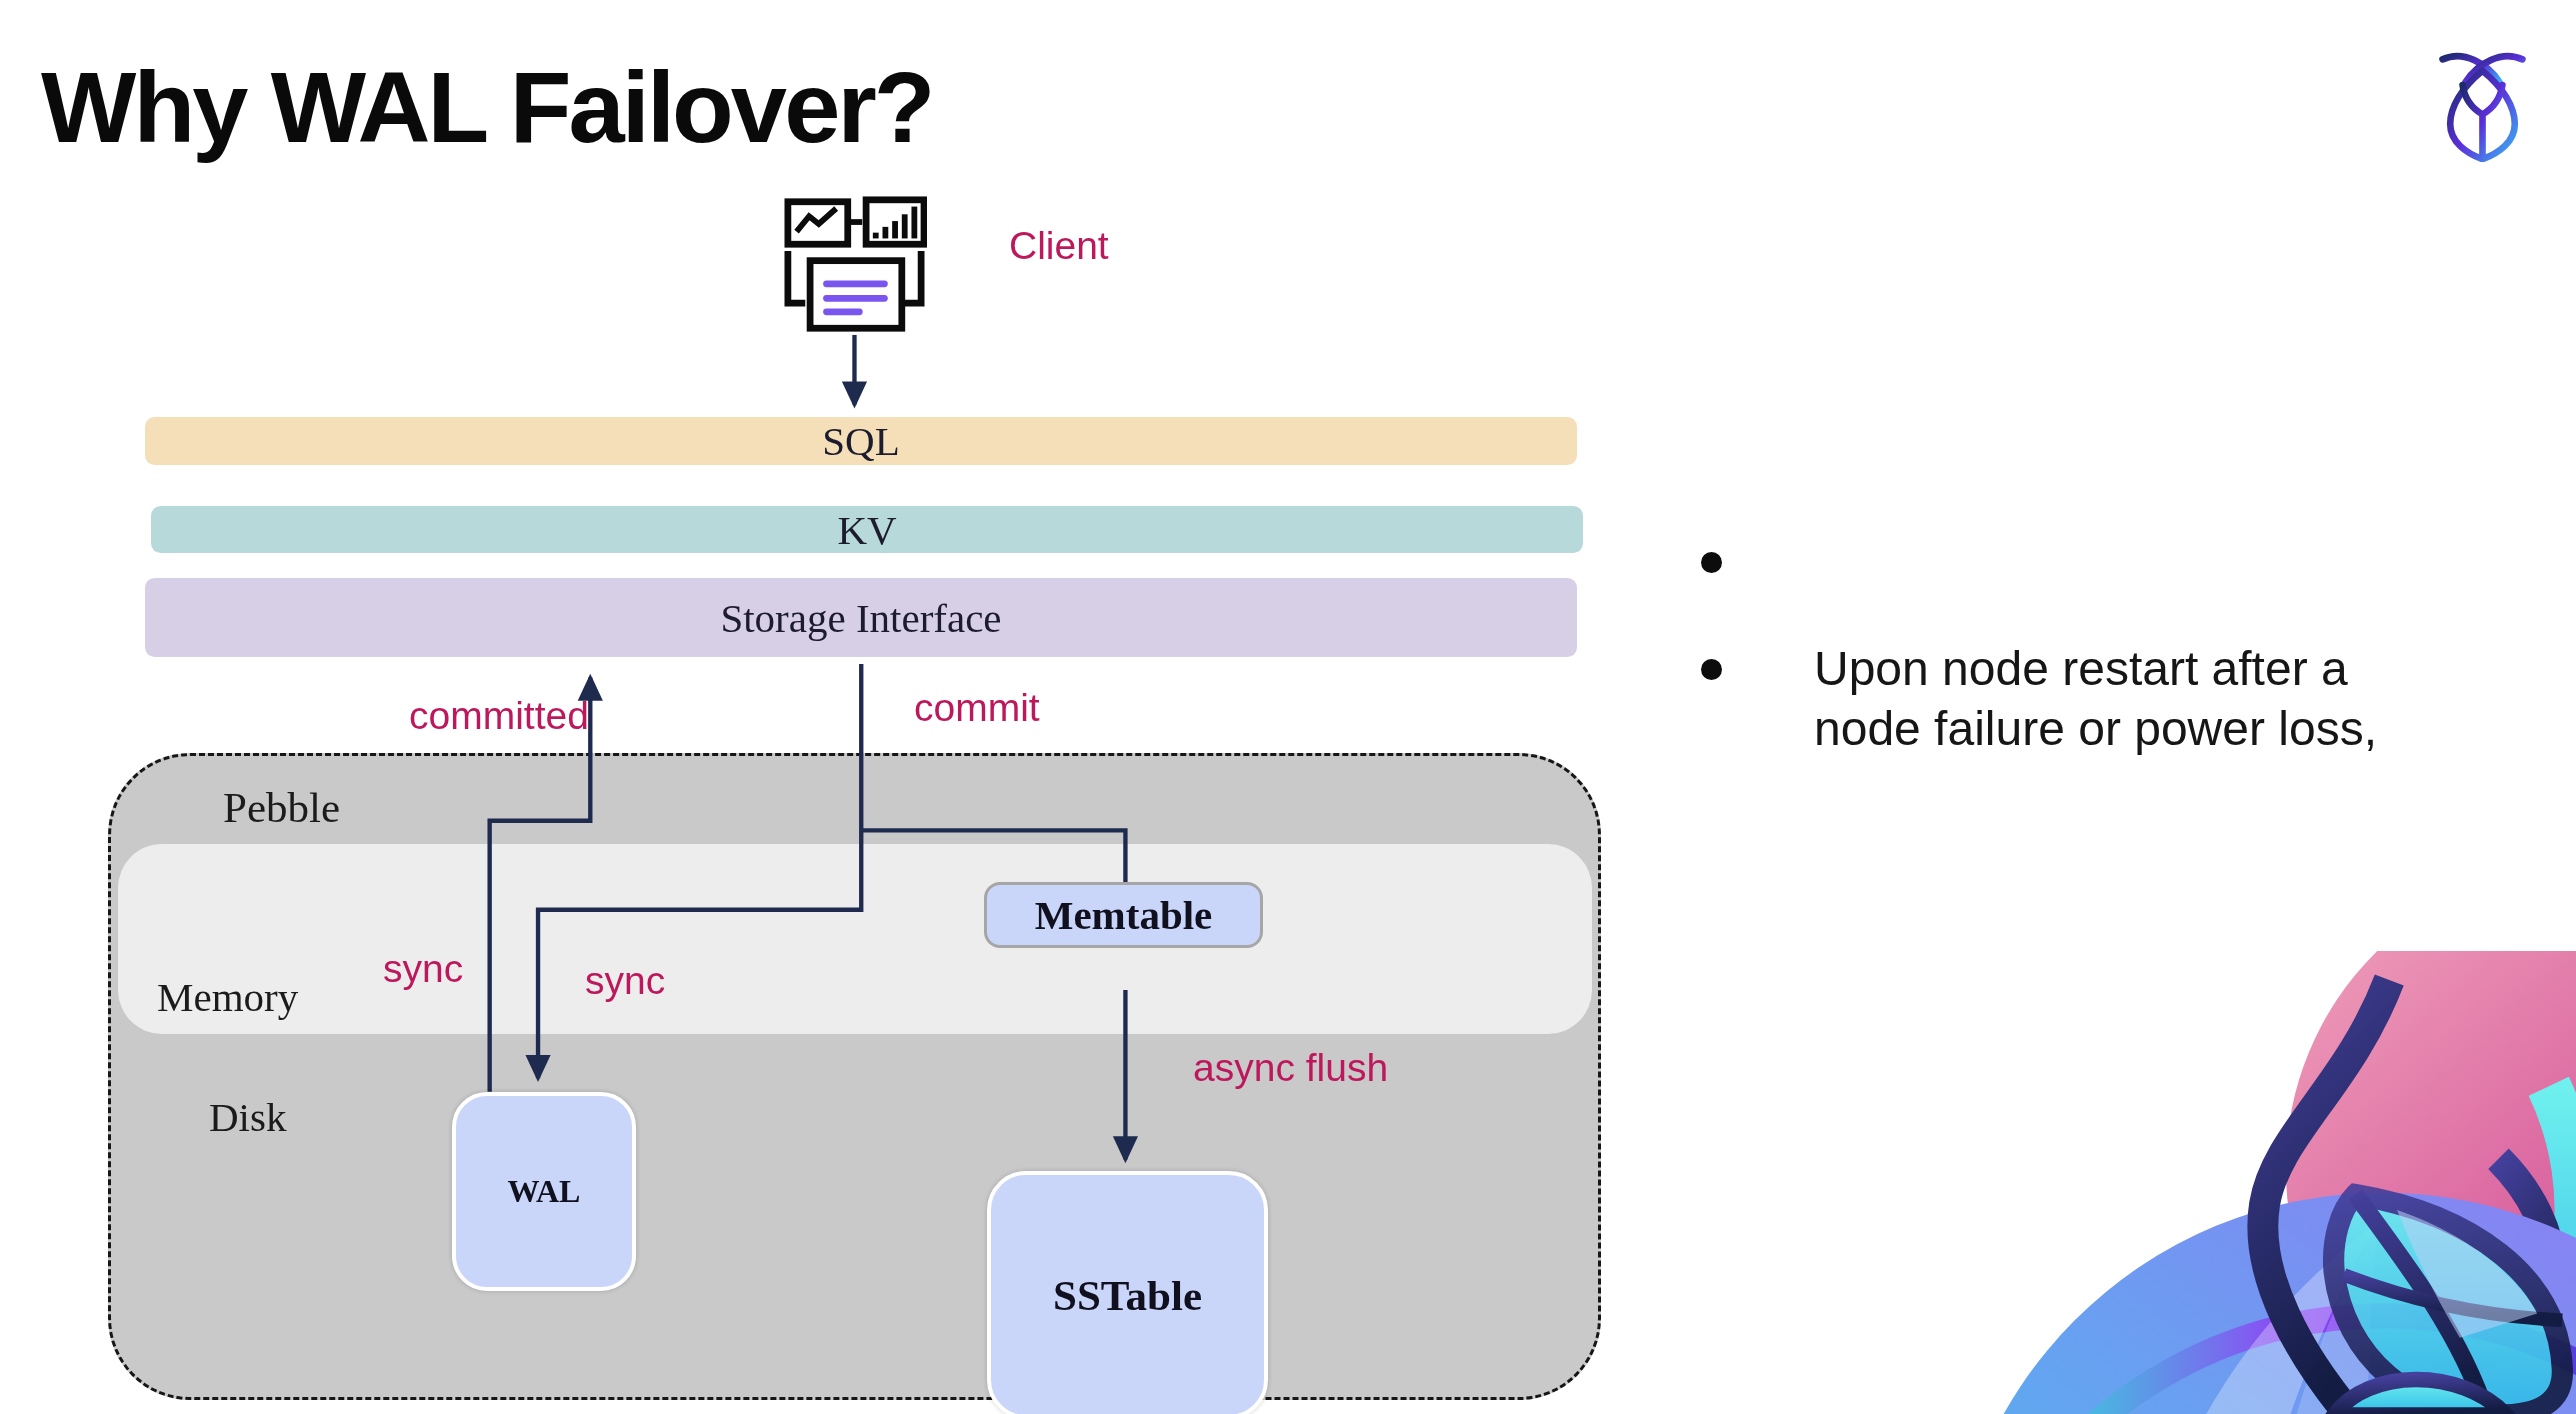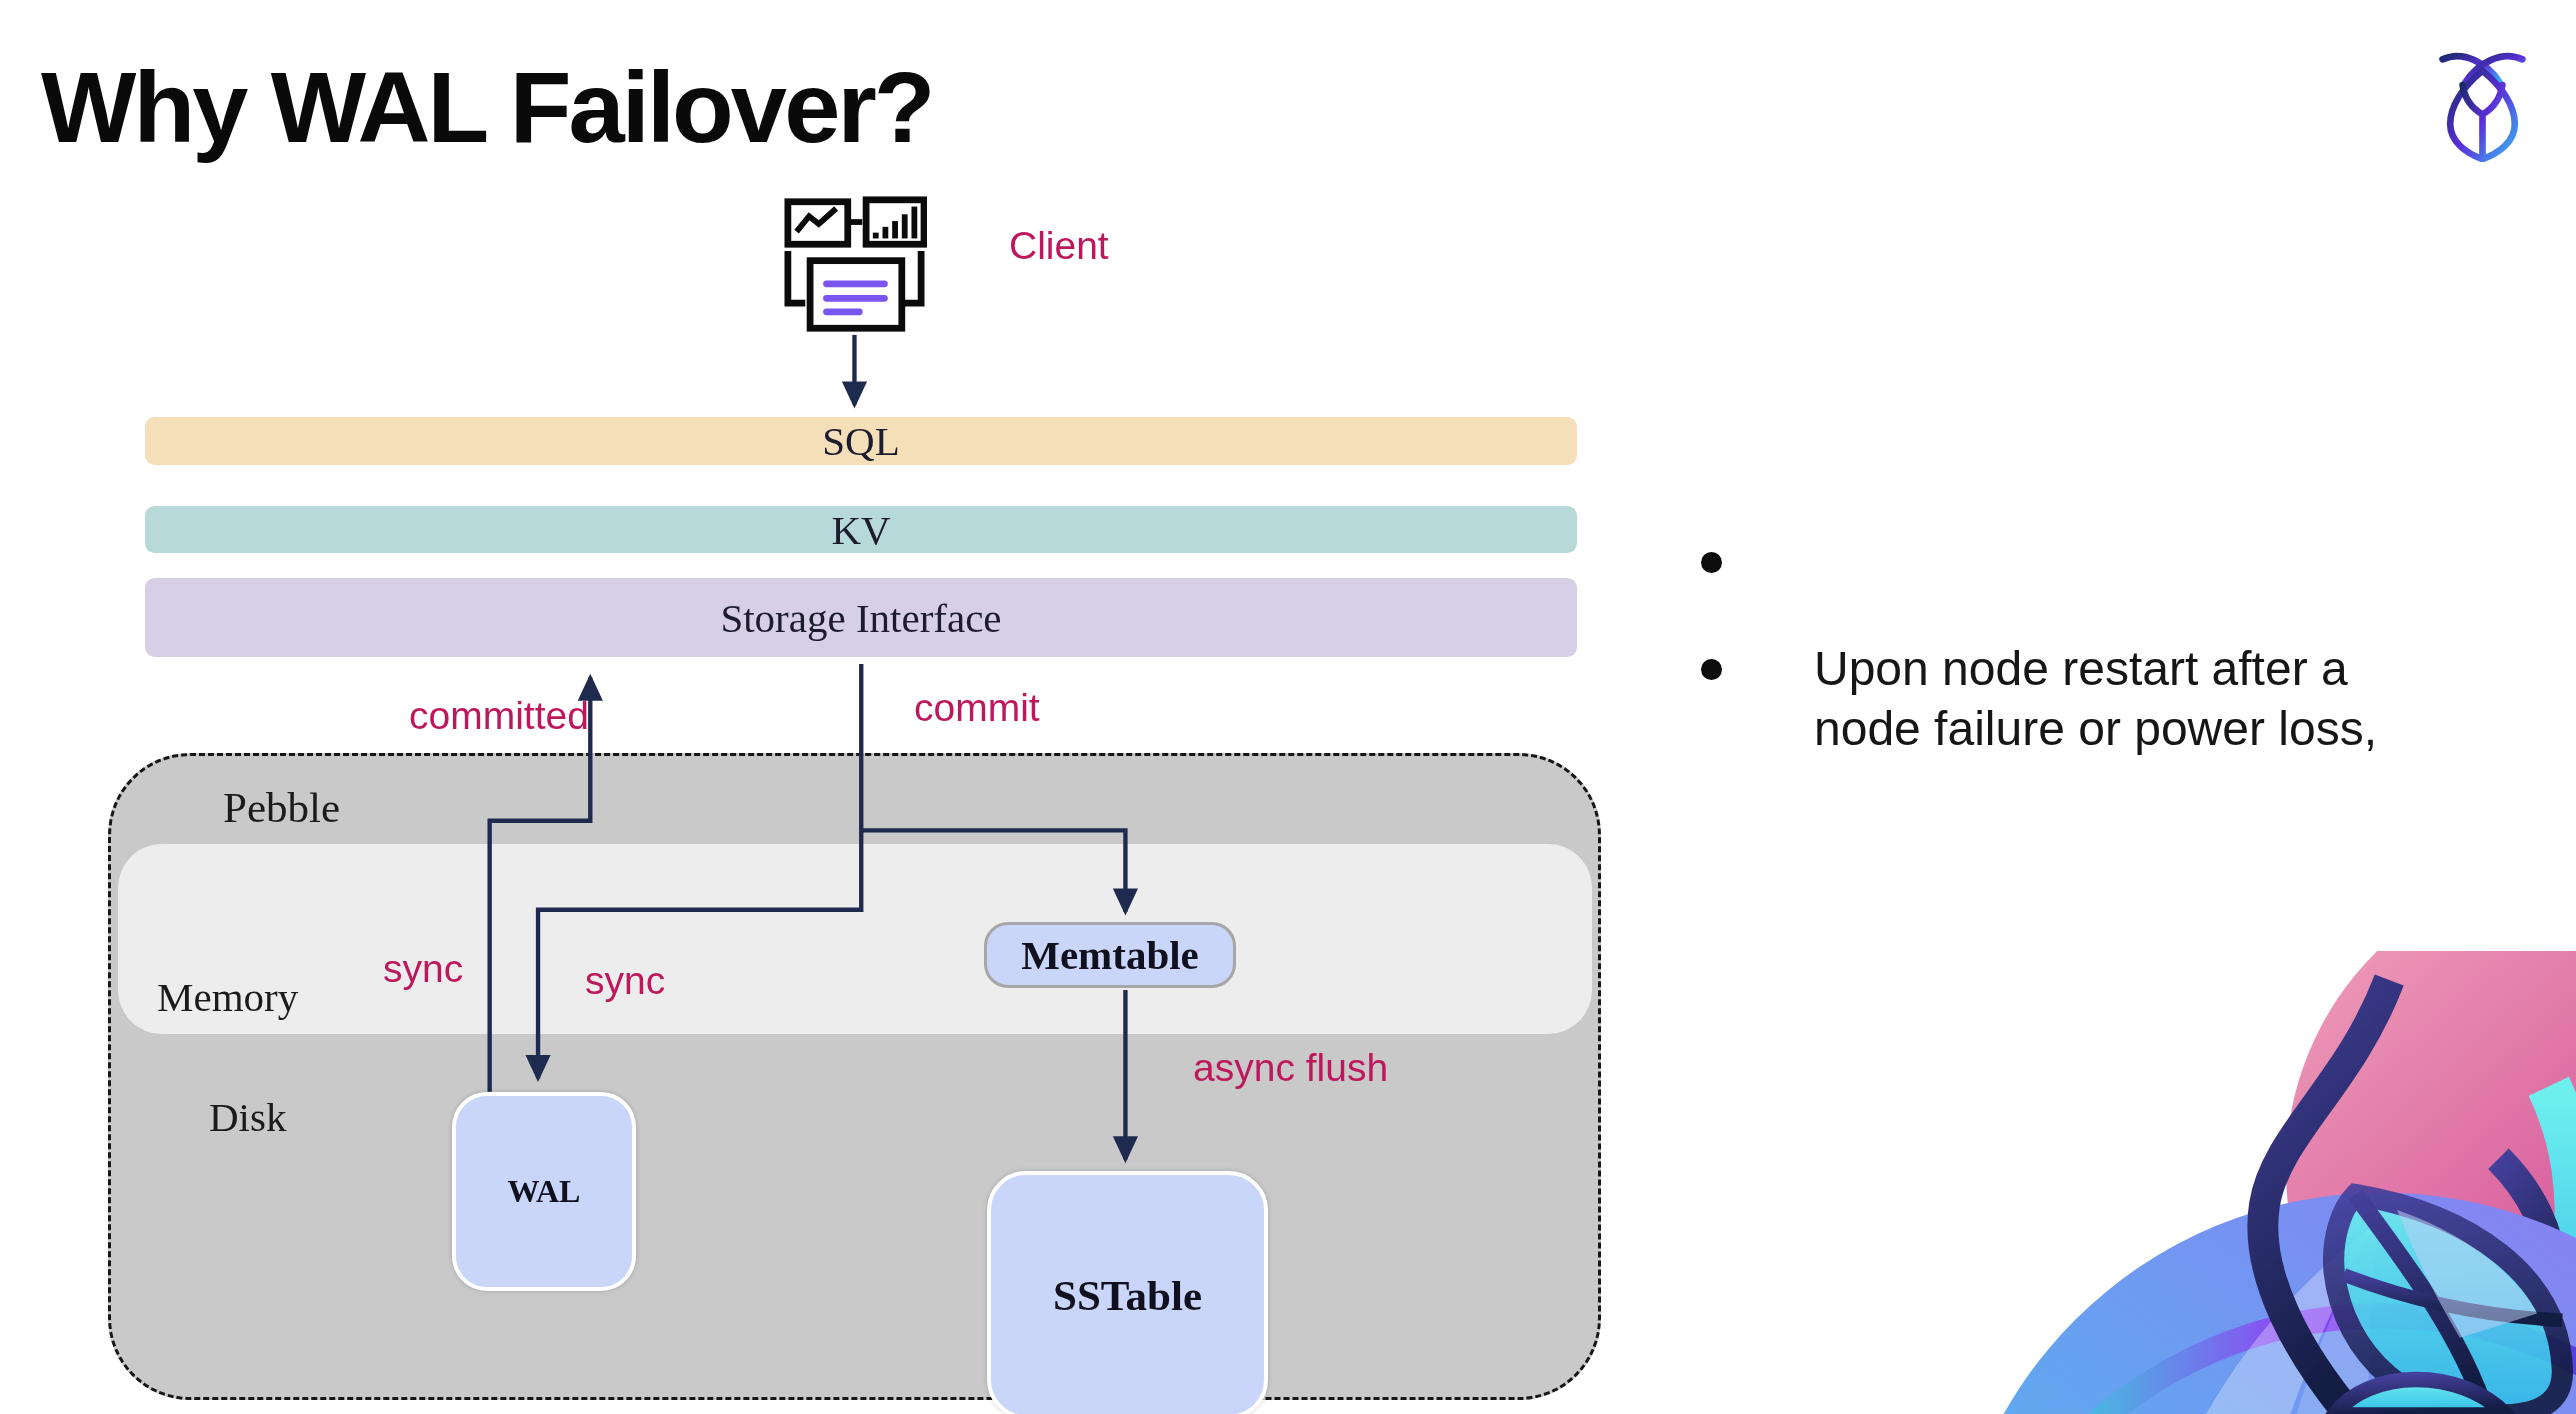--- a/index.html
+++ b/index.html
@@ -11,35 +11,35 @@
   *{margin:0;padding:0;box-sizing:border-box;}
   html,body{width:2576px;height:1415px;}
   body{background:#ffffff;font-family:"Liberation Sans",sans-serif;color:var(--text);overflow:hidden;position:relative;}
   .abs{position:absolute;}
   
   #title{left:41px;top:54px;font-size:101px;font-weight:800;letter-spacing:-2.9px;color:#0a0a0a;line-height:1.05;}
   
   .bar{left:145px;width:1432px;border-radius:9.7px;display:flex;align-items:center;justify-content:center;
        font-family:"Liberation Serif",serif;font-size:41px;color:#1c1c2e;z-index:1;}
   #bar-sql{top:417px;height:48px;background:var(--bar-sql);}
-  #bar-kv{top:506px;height:47px;background:var(--bar-kv);}
+  #bar-kv{top:506px;height:47px;background:var(--bar-kv);margin-left:6px;}
   #bar-storage{top:578px;height:79px;background:var(--bar-storage);}
   
   #pebble{left:108px;top:753px;width:1493px;height:647px;background:var(--pebble-bg);
           border:3.9px dashed var(--dash);border-radius:82px;z-index:1;}
   #memory-band{left:118px;top:844px;width:1474px;height:190px;background:var(--memory-bg);border-radius:44px;z-index:1;}
   .zone-label{font-family:"Liberation Serif",serif;color:#1b1b1b;z-index:4;line-height:1;}
   #pebble-label{left:223px;top:786px;font-size:43px;}
   #memory-label{left:157px;top:977px;font-size:41px;}
   #disk-label{left:209px;top:1097px;font-size:41px;}
   
   .node{background:var(--node-bg);display:flex;align-items:center;justify-content:center;
         font-family:"Liberation Serif",serif;font-weight:bold;color:#10101e;z-index:3;}
   #wal-node{left:452px;top:1092px;width:184px;height:199px;border:4.8px solid #fff;border-radius:35px;font-size:32px;box-shadow:0 0 5.8px rgba(0,0,0,.18);}
-  #memtable-node{left:984px;top:922px;width:252px;height:66px;border:3.9px solid var(--memtable-border);border-radius:24px;font-size:41px;}
+  #memtable-node{left:984px;top:882px;width:279px;height:66px;border:3.9px solid var(--memtable-border);border-radius:16px;font-size:41px;}
   #sstable-node{left:987px;top:1171px;width:281px;height:248px;border:4.8px solid #fff;border-radius:39px;font-size:43px;box-shadow:0 0 5.8px rgba(0,0,0,.18);}
   
   .flow-label{font-size:39px;color:#be185d;z-index:4;line-height:1.1;}
   #client-label{left:1009px;top:225px;}
   #committed-label{left:409px;top:695px;}
   #commit-label{left:914px;top:687px;}
   #sync1-label{left:383px;top:948px;}
   #sync2-label{left:585px;top:960px;}
   #asyncflush-label{left:1193px;top:1047px;}
   

